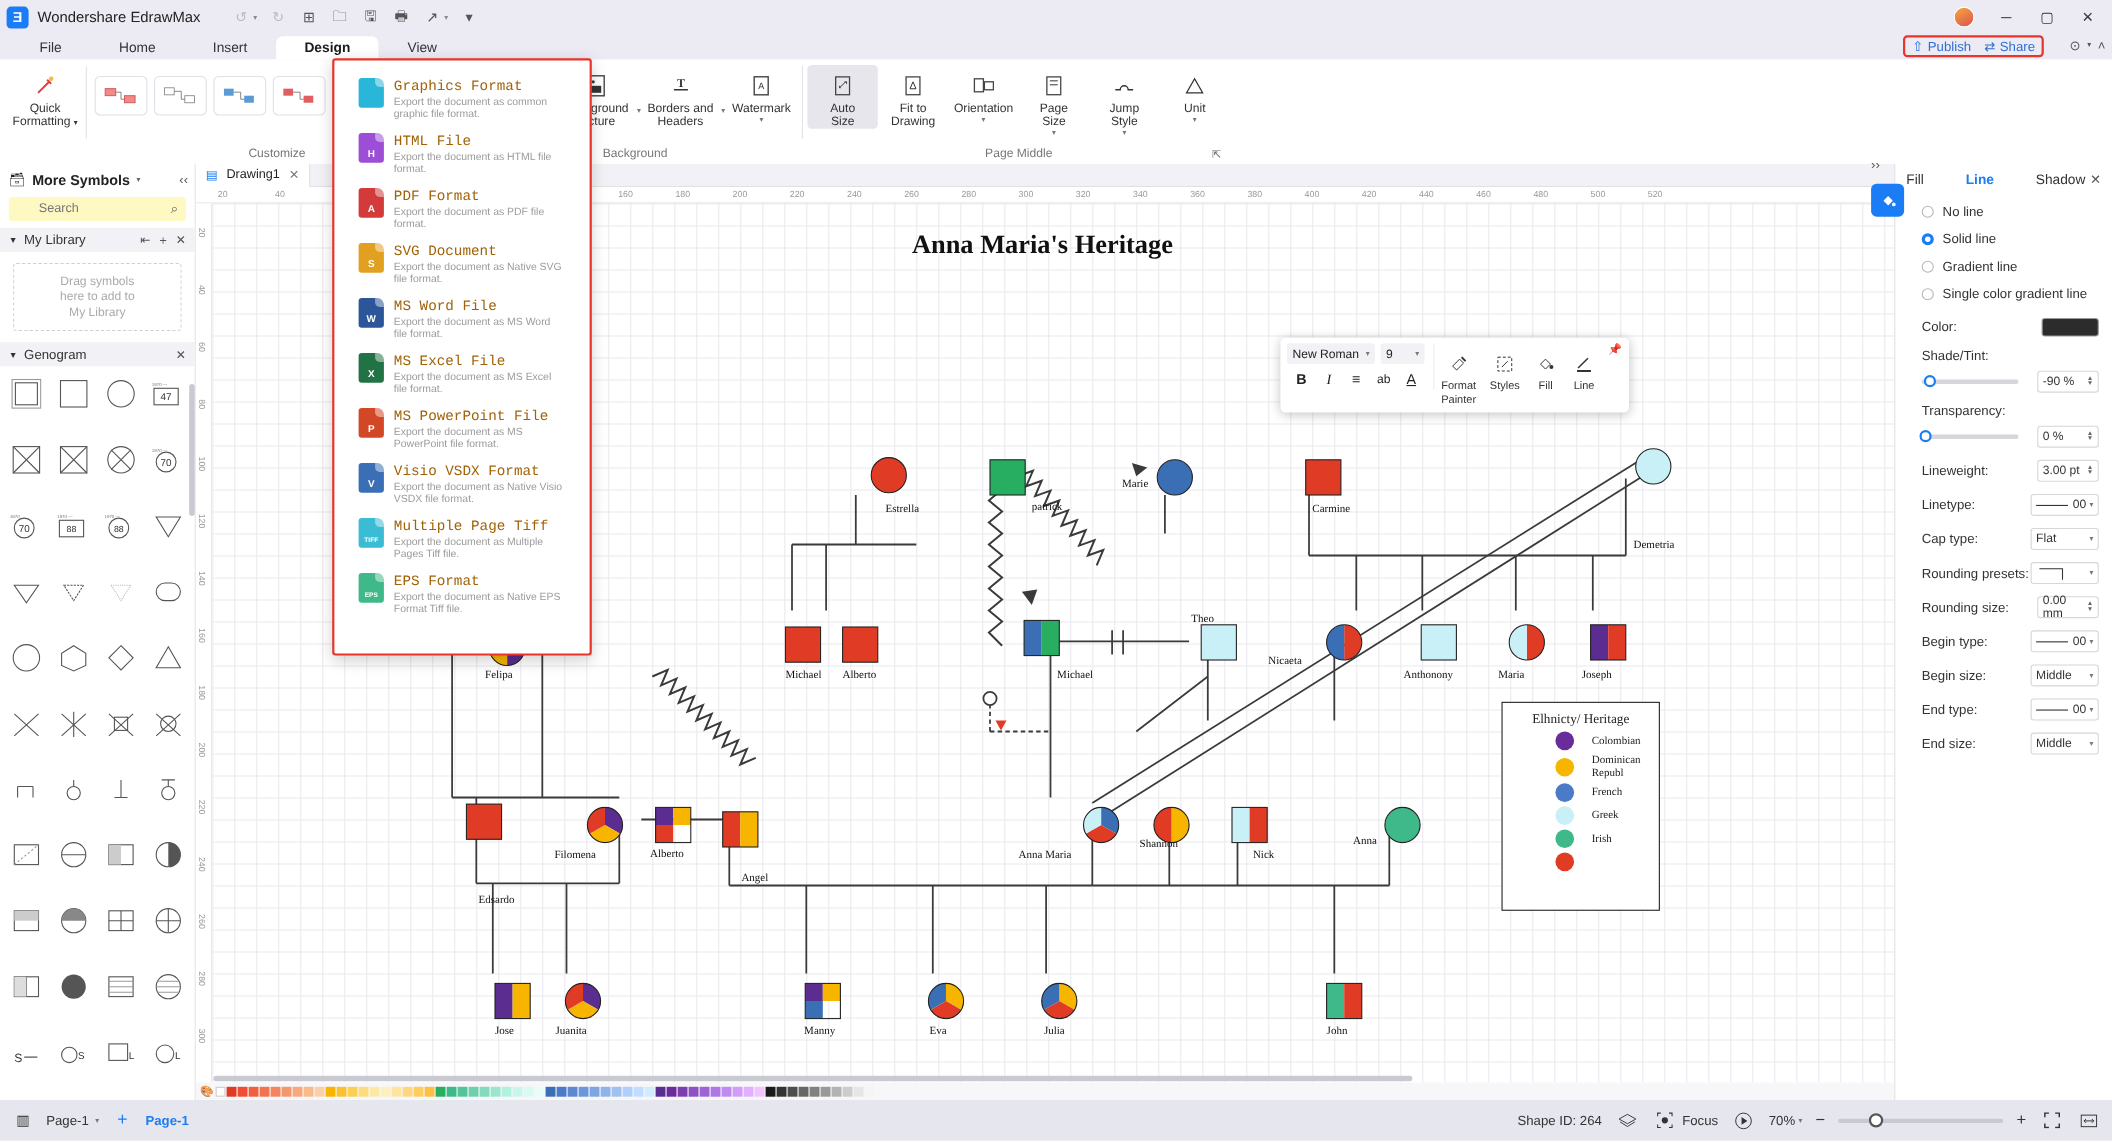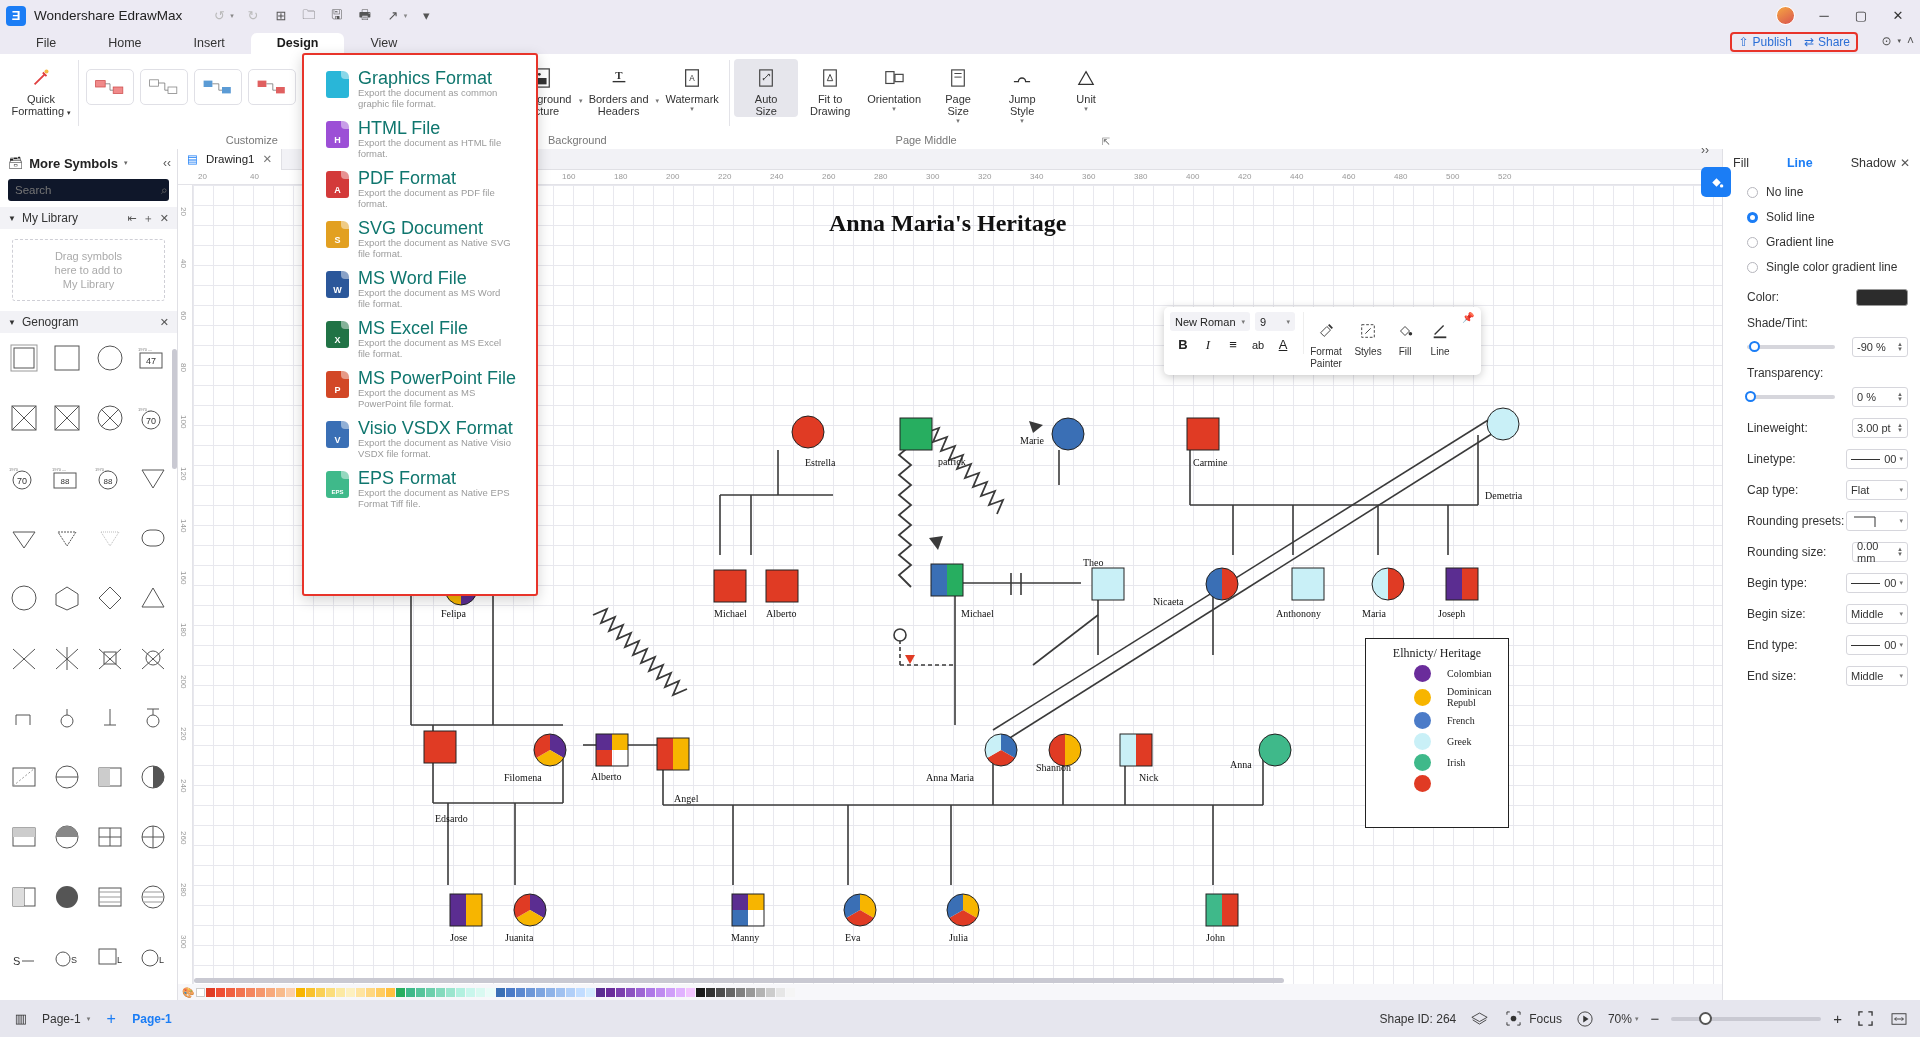--- a/index.html
+++ b/index.html
@@ -54,33 +54,33 @@
   .export-menu { position:absolute; left:302px; top:22px; width:236px; height:543px; background:#fff;
      border:2px solid #e8342a; border-radius:3px; box-shadow:0 4px 14px rgba(0,0,0,.18); z-index:60;
      overflow:hidden; padding-top:10px; }
   .exp-item { display:flex; gap:9px; padding:6px 10px 6px 22px; align-items:flex-start; }
   .exp-ic { width:23px; height:27px; border-radius:3px 6px 3px 3px; flex:none; position:relative;
             display:flex; align-items:flex-end; justify-content:center; color:#fff; font-size:9px; font-weight:bold;
             padding-bottom:3px; }
   .exp-ic::after { content:""; position:absolute; top:0; right:0; width:8px; height:8px;
             background:rgba(255,255,255,.45); border-radius:0 3px 0 4px;}
   .exp-txt { display:flex; flex-direction:column; }
-  .exp-title { font-size:18px; color:#0f766e; line-height:15px; }
+  .exp-title { font-size:13px; color:#a16207; line-height:15px;font-family:Liberation Mono, monospace; }
   .exp-desc { font-size:9.5px; color:#9b9b9b; line-height:11px; margin-top:1px; max-width:155px;}
 
   
   .main { display:flex; height:calc(1037px - 31px - 23px - 95px - 37px); position:relative; }
 
   
   .lpanel { width:178px; background:#fff; border-right:1px solid #e0e0e5; display:flex; flex-direction:column; position:relative;}
   .lp-head { height:28px; display:flex; align-items:center; padding:0 8px; gap:6px; }
   .lp-head .t { font-size:13px; font-weight:bold; color:#222; }
   .lp-collapse { position:absolute; right:6px; top:7px; color:#555; font-size:12px; }
-  .searchbox { margin:2px 8px 6px; height:22px; background:#0f172a; border-radius:3px; display:flex;
-               align-items:center; padding:0 7px; justify-content:flex-start;gap:26px; }
+  .searchbox { margin:2px 8px 6px; height:22px; background:#fef9c3; border-radius:3px; display:flex;
+               align-items:center; padding:0 7px; justify-content:flex-end; }
   .searchbox input { border:0; background:transparent; outline:none; font-size:11.5px; color:#888; width:120px;
                      font-family:"Liberation Sans",sans-serif;}
   .sec-head { height:22px; background:#f2f2f6; display:flex; align-items:center; padding:0 8px; gap:6px;
               font-size:12px; color:#333; }
   .sec-head .sp { flex:1; }
   .sec-ic { font-size:11px; color:#555; }
   .droparea { margin:10px 12px; height:62px; border:1px dashed #cfcfd6; border-radius:3px; display:flex;
               flex-direction:column; align-items:center; justify-content:center; color:#aaa; font-size:11px; line-height:14px;}
   .symgrid { display:grid; grid-template-columns:repeat(4,1fr); gap:0; padding:4px 2px; overflow:hidden; flex:1;}
   .symcell { height:42px; display:flex; align-items:center; justify-content:center; }
@@ -1408,20 +1408,27 @@
         </div>
       </div>
       <div class="exp-item">
         <div class="exp-ic" style="background: rgb(58, 111, 181);">V</div>
         <div class="exp-txt">
           <div class="exp-title">Visio VSDX Format</div>
           <div class="exp-desc">Export the document as Native Visio VSDX file format.</div>
         </div>
       </div>
       <div class="exp-item">
+        <div class="exp-ic" style="background: rgb(57, 188, 212); font-size: 6px;">TIFF</div>
+        <div class="exp-txt">
+          <div class="exp-title">Multiple Page Tiff</div>
+          <div class="exp-desc">Export the document as Multiple Pages Tiff file.</div>
+        </div>
+      </div>
+      <div class="exp-item">
         <div class="exp-ic" style="background: rgb(63, 185, 138); font-size: 6px;">EPS</div>
         <div class="exp-txt">
           <div class="exp-title">EPS Format</div>
           <div class="exp-desc">Export the document as Native EPS Format Tiff file.</div>
         </div>
       </div>
     </div>
 </div>
 
 <div class="status">

